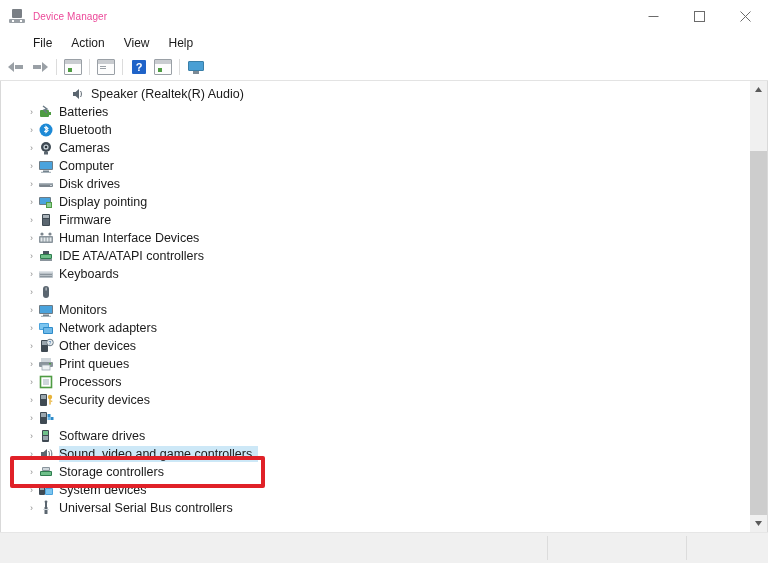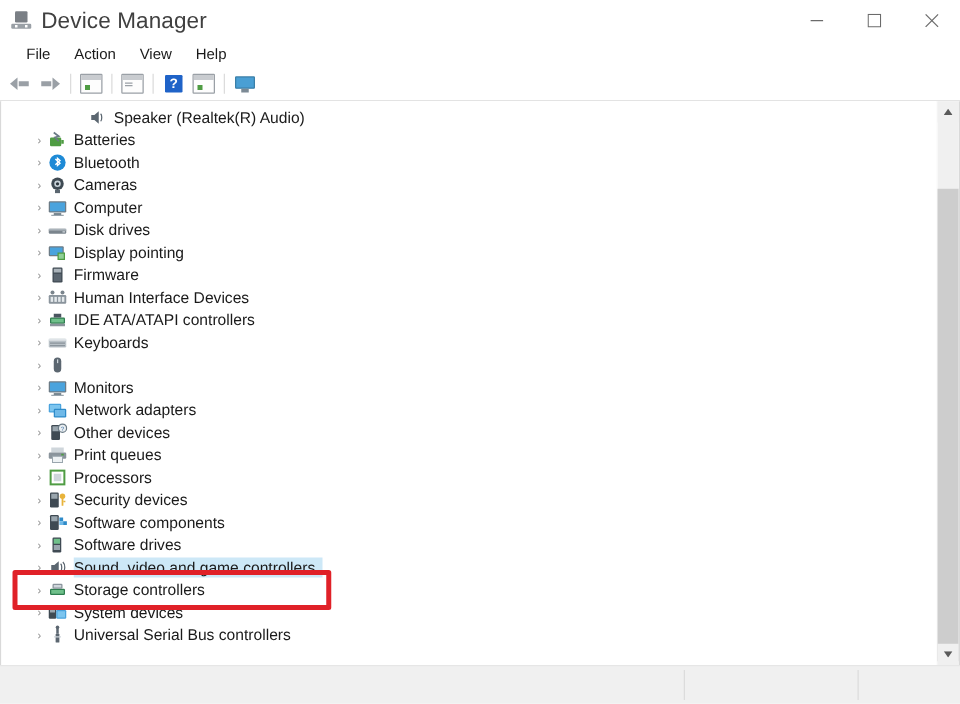--- a/index.html
+++ b/index.html
@@ -29,31 +29,31 @@
     position:absolute;left:0px;bottom:1px;width:16px;height:4px;background:#9aa0a6;
     border-radius:1px;
   }
   .title-icon .tdot{
     position:absolute;left:3px;bottom:2px;width:2px;height:2px;background:#ffffff;
   }
   .title-icon .tdot2{
     position:absolute;left:11px;bottom:2px;width:2px;height:2px;background:#ffffff;
   }
   .title-text{
-    font-size:18px;color:#404040;letter-spacing:0.1px;
+    font-size:10px;color:#ec4899;letter-spacing:0.1px;
   }
   .title-spacer{flex:1 1 auto;}
   .winbtn{
     width:46px;height:32px;display:flex;align-items:center;justify-content:center;
     color:#3b3b3b;font-size:12px;
   }
   .winbtn svg{display:block;}
   
   .menubar{
-    height:22px;flex:0 0 22px;display:flex;align-items:center;padding-left:12px;
+    height:22px;flex:0 0 22px;display:flex;align-items:center;padding-left:24px;
     background:#ffffff;
   }
   .menu-item{
     font-size:12px;color:#1a1a1a;padding:2px 9px;margin-right:1px;
   }
   
   .toolbar{
     height:26px;flex:0 0 26px;display:flex;align-items:center;padding-left:4px;
     background:#ffffff;border-bottom:1px solid #e3e3e3;
   }
@@ -391,21 +391,20 @@
         </div>
         <div class="row">
           <div class="chev">›</div>
           <div class="ico"><svg width="16" height="16" viewBox="0 0 16 16">
               <rect x="2" y="2" width="7" height="12" rx="1" fill="#3f4a53"></rect>
               <rect x="3" y="3" width="5" height="4" fill="#9aa6ae"></rect>
               <rect x="9.5" y="4" width="3" height="3" fill="#2e8bc9"></rect>
               <rect x="12.5" y="7" width="3" height="3" fill="#2e8bc9"></rect>
               <rect x="9.5" y="7" width="3" height="3" fill="#6fb9e8"></rect>
             </svg></div>
-          <div class="lbl">Software components</div>
         </div>
         <div class="row">
           <div class="chev">›</div>
           <div class="ico"><svg width="16" height="16" viewBox="0 0 16 16">
               <rect x="4" y="2" width="7" height="12" rx="1" fill="#3f4a53"></rect>
               <rect x="5" y="3" width="5" height="4" fill="#6fc08a"></rect>
               <rect x="5" y="8" width="5" height="4" fill="#9aa6ae"></rect>
             </svg></div>
           <div class="lbl">Software drives</div>
         </div>

